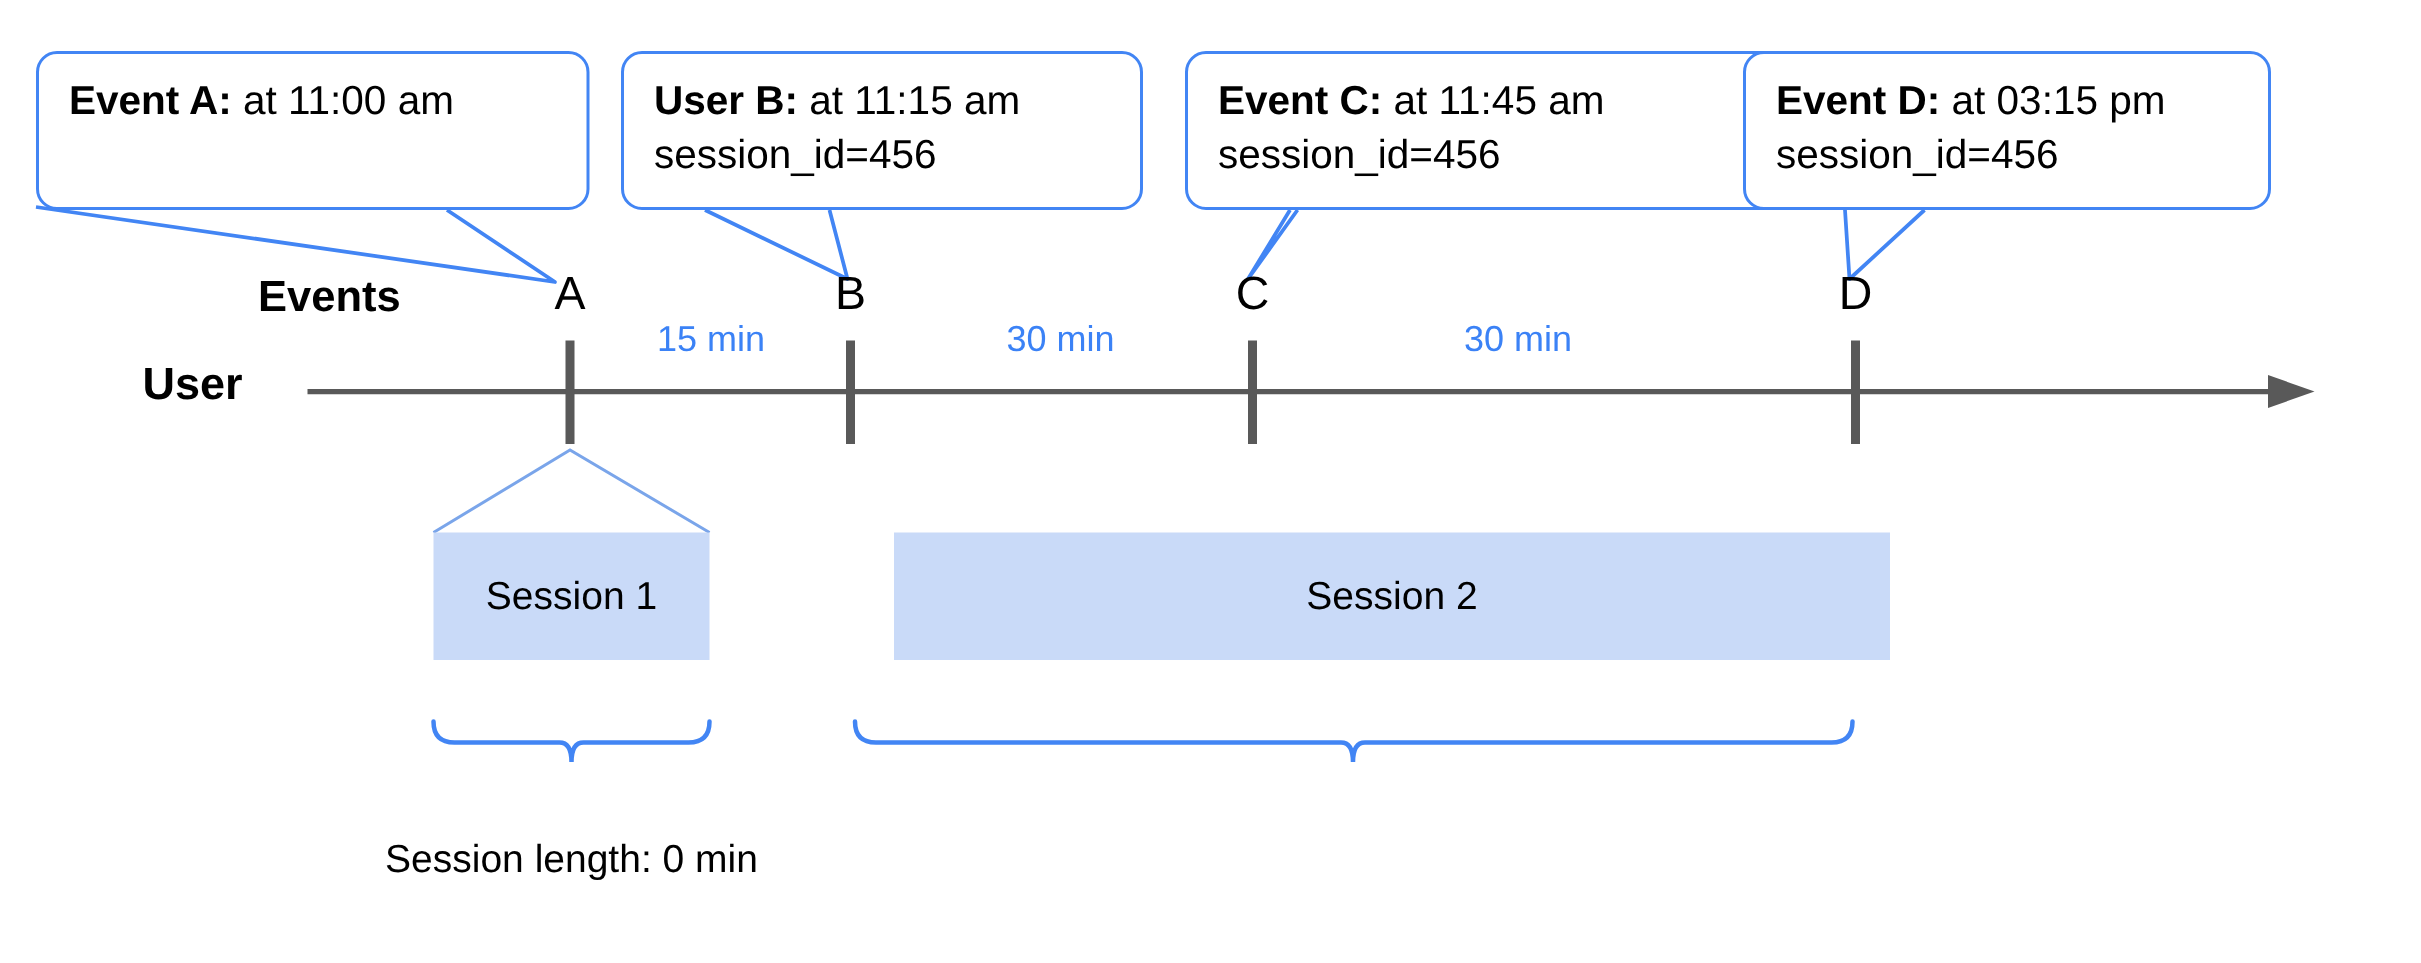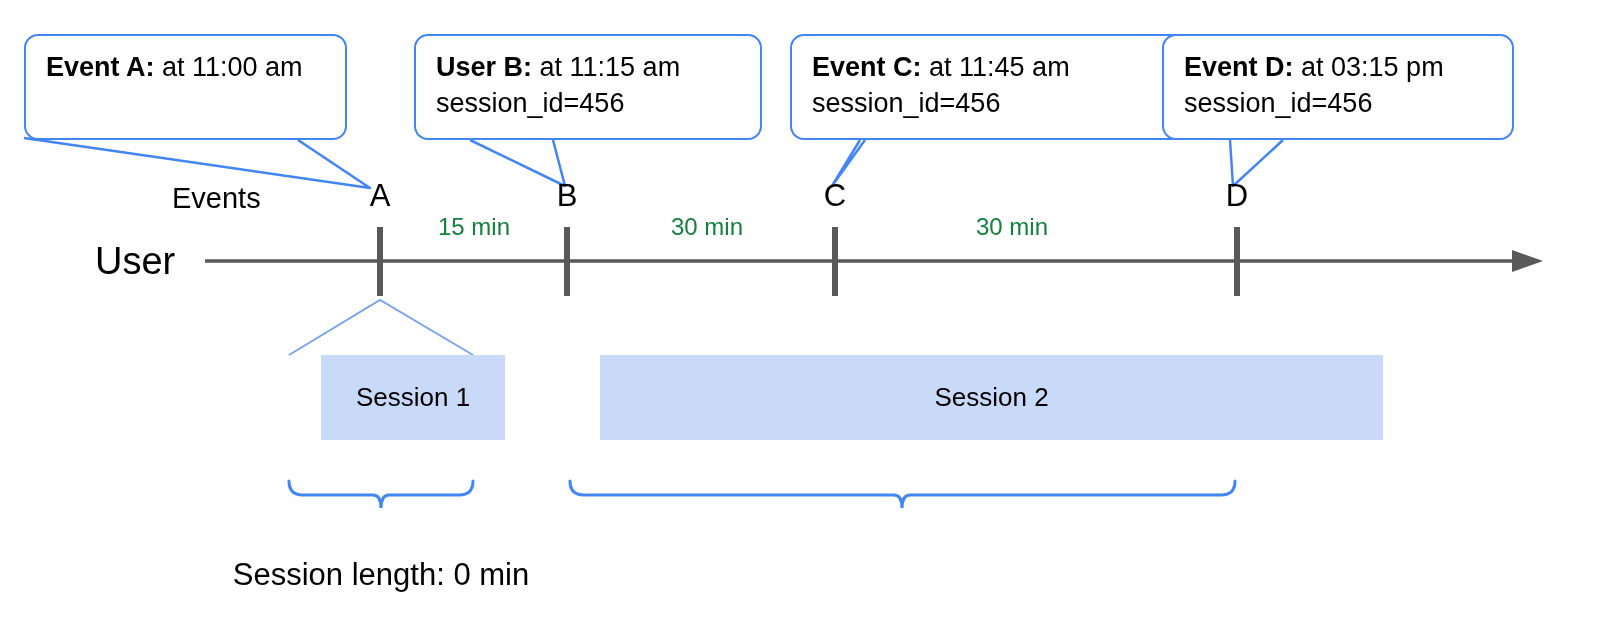--- a/index.html
+++ b/index.html
@@ -54,76 +54,76 @@
     top: 0;
     width: 1614px;
     height: 642px;
     z-index: 2;
     pointer-events: none;
   }
   .row-label {
     position: absolute;
     color: #000000;
     white-space: nowrap;
+    font-weight: bold;
   }
   #events-label {
     font-size: 29px;
     left: 172px;
     top: 182px;
   }
   #user-label {
-    font-size: 38px;
+    font-size: 30px;
     left: 95px;
     top: 240px;
   }
   .event-letter {
     position: absolute;
     font-size: 31px;
     color: #000000;
     transform: translateX(-50%);
     top: 178px;
     z-index: 5;
   }
   .gap-label {
     position: absolute;
     font-size: 24px;
-    color: #15803d;
+    color: #3b82f6;
     transform: translateX(-50%);
     top: 213px;
     white-space: nowrap;
     z-index: 5;
   }
   
   .session-bar {
     position: absolute;
     background: #c9daf8;
     display: flex;
     align-items: center;
     justify-content: center;
     font-size: 26px;
     color: #000000;
     z-index: 4;
-    margin-left: 32px;
   }
   
   .len-label {
     position: absolute;
-    font-size: 31px;
+    font-size: 26px;
     color: #000000;
     transform: translateX(-50%);
     white-space: nowrap;
     z-index: 5;
   }
 </style>
 </head>
 <body>
 
 <div id="canvas">
 
-  <div class="callout" id="callout-a" style="left:24px; top:34px; width:323px; height:106px;">
+  <div class="callout" id="callout-a" style="left:24px; top:34px; width:369px; height:106px;">
     <span class="ev-name">Event A:</span><span> at 11:00 am</span>
   </div>
 
   <div class="callout" id="callout-b" style="left:414px; top:34px; width:348px; height:106px;">
     <span class="ev-name">User B:</span><span> at 11:15 am</span>
     <span class="ev-line2">session_id=456</span>
   </div>
 
   <div class="callout" id="callout-c" style="left:790px; top:34px; width:416px; height:106px;">
     <span class="ev-name">Event C:</span><span> at 11:45 am</span>
@@ -171,19 +171,19 @@
   <div class="event-letter" style="left:835px;">C</div>
   <div class="event-letter" style="left:1237px;">D</div>
 
   <div class="gap-label" style="left:474px;">15 min</div>
   <div class="gap-label" style="left:707px;">30 min</div>
   <div class="gap-label" style="left:1012px;">30 min</div>
 
   <div class="session-bar" style="left:289px; top:355px; width:184px; height:85px;">
     <span>Session 1</span>
   </div>
-  <div class="session-bar" style="left:568px; top:355px; width:783px; height:85px;">
+  <div class="session-bar" style="left:596px; top:355px; width:664px; height:85px;">
     <span>Session 2</span>
   </div>
 
   <div class="len-label" style="left:381px; top:557px;">Session length: 0 min</div>
 
 </div>
 
 </body></html>

